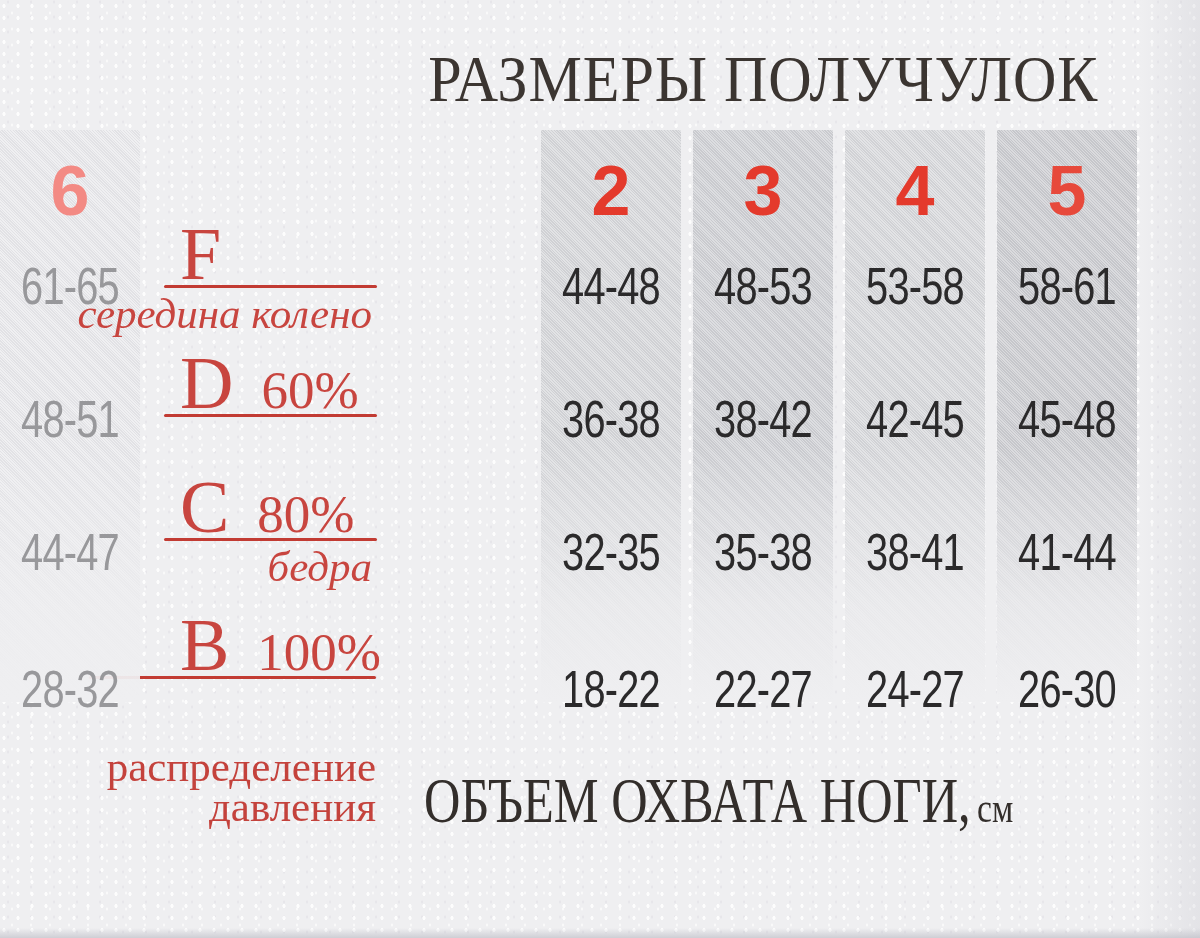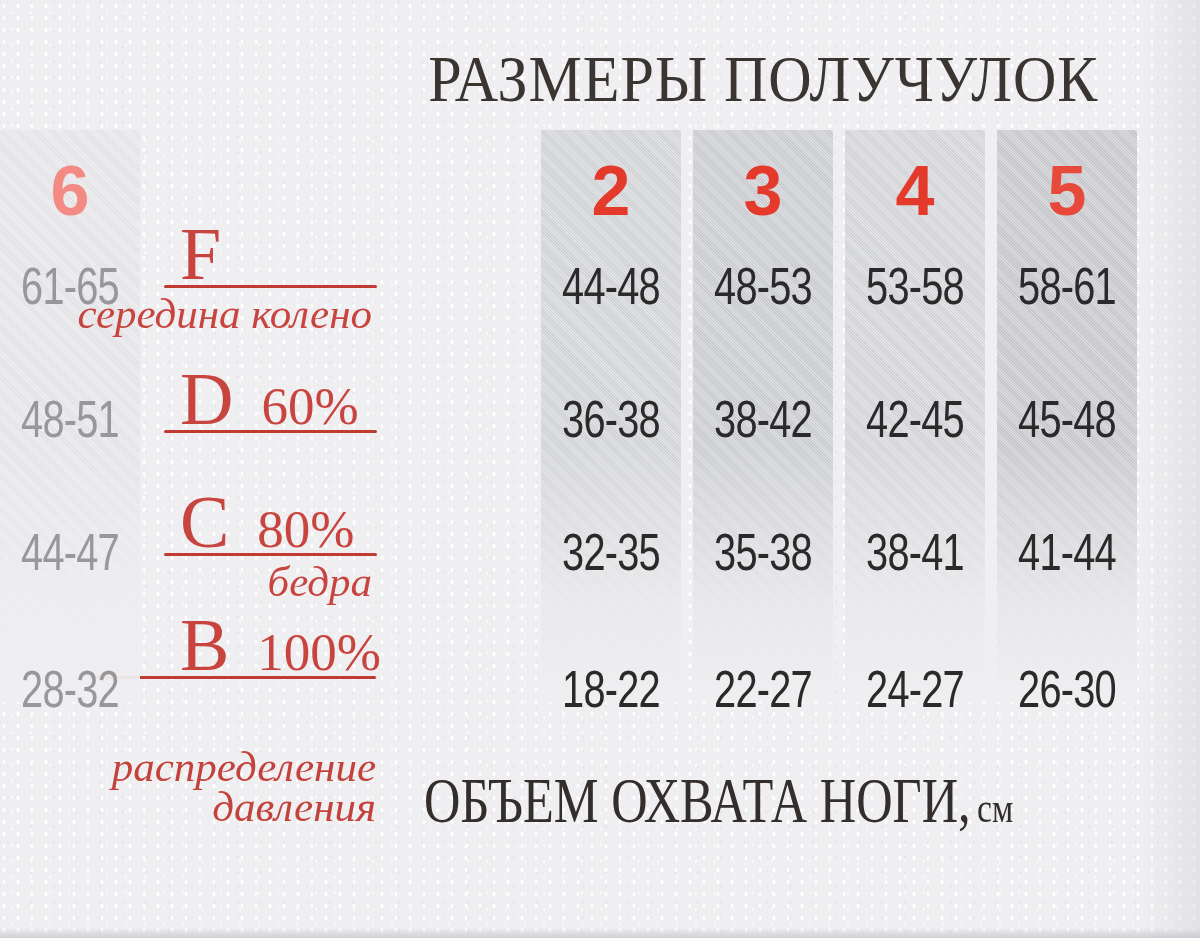--- a/index.html
+++ b/index.html
@@ -41,33 +41,33 @@
     font-family:"Liberation Sans", sans-serif; color:var(--num-color,#e43a2c);
   }
   .val{
     line-height:50px; font-size:51px; letter-spacing:-1px;
     font-family:"Liberation Sans", sans-serif; color:var(--val-color,#2b2a2b);
     transform:scaleX(.78); transform-origin:center;
   }
   .v0{top:132px}.v1{top:265px}.v2{top:398px}.v3{top:535px}
   
   .rlabel{position:absolute; left:80px; width:300px; height:132px; color:#c8453f;}
-  .rlabel.rF{top:215px}.rlabel.rD{top:360px}.rlabel.rC{top:483px}.rlabel.rB{top:606px}
+  .rlabel.rF{top:215px}.rlabel.rD{top:344px}.rlabel.rC{top:468px}.rlabel.rB{top:606px}
   .rlabel .big{
     position:absolute; top:0; left:0; width:100%; box-sizing:border-box; padding-left:100px;
     line-height:78px; font-size:74px; white-space:nowrap;
   }
   .rlabel .big .pct{font-size:53px; margin-left:28px;}
   .rlabel .rule{position:absolute; top:70px; left:84px; width:213px; height:3px; background:#c23b33; border-radius:2px;}
   .rlabel.wide-rule .rule{left:9px; width:287px;}
   .rlabel .sub{position:absolute; top:76px; right:8px; font-style:italic; font-size:43px; line-height:46px; white-space:nowrap;}
   
   .pressure{
     position:absolute; left:80px; top:747px; width:296px; text-align:right;
-    color:#c4423c; font-size:43px; line-height:40px;font-style:italic;
+    color:#c4423c; font-size:43px; line-height:40px;
   }
   
   .footer{
     position:absolute; left:424px; top:768px; white-space:nowrap;
     color:#332e2b; font-size:63px; line-height:66px;
     transform:scaleX(.80); transform-origin:left center;
   }
   .footer .unit{font-size:42px; margin-left:8px;}
   
   .right-shade{position:absolute; top:0; right:0; width:60px; height:100%; z-index:3;

